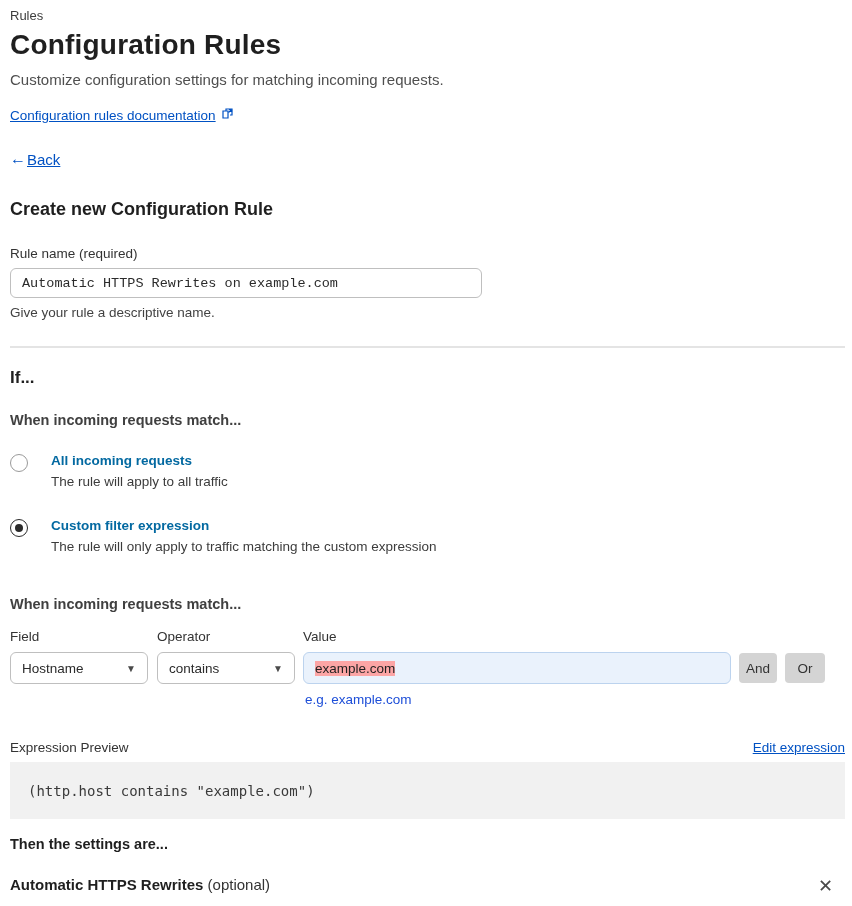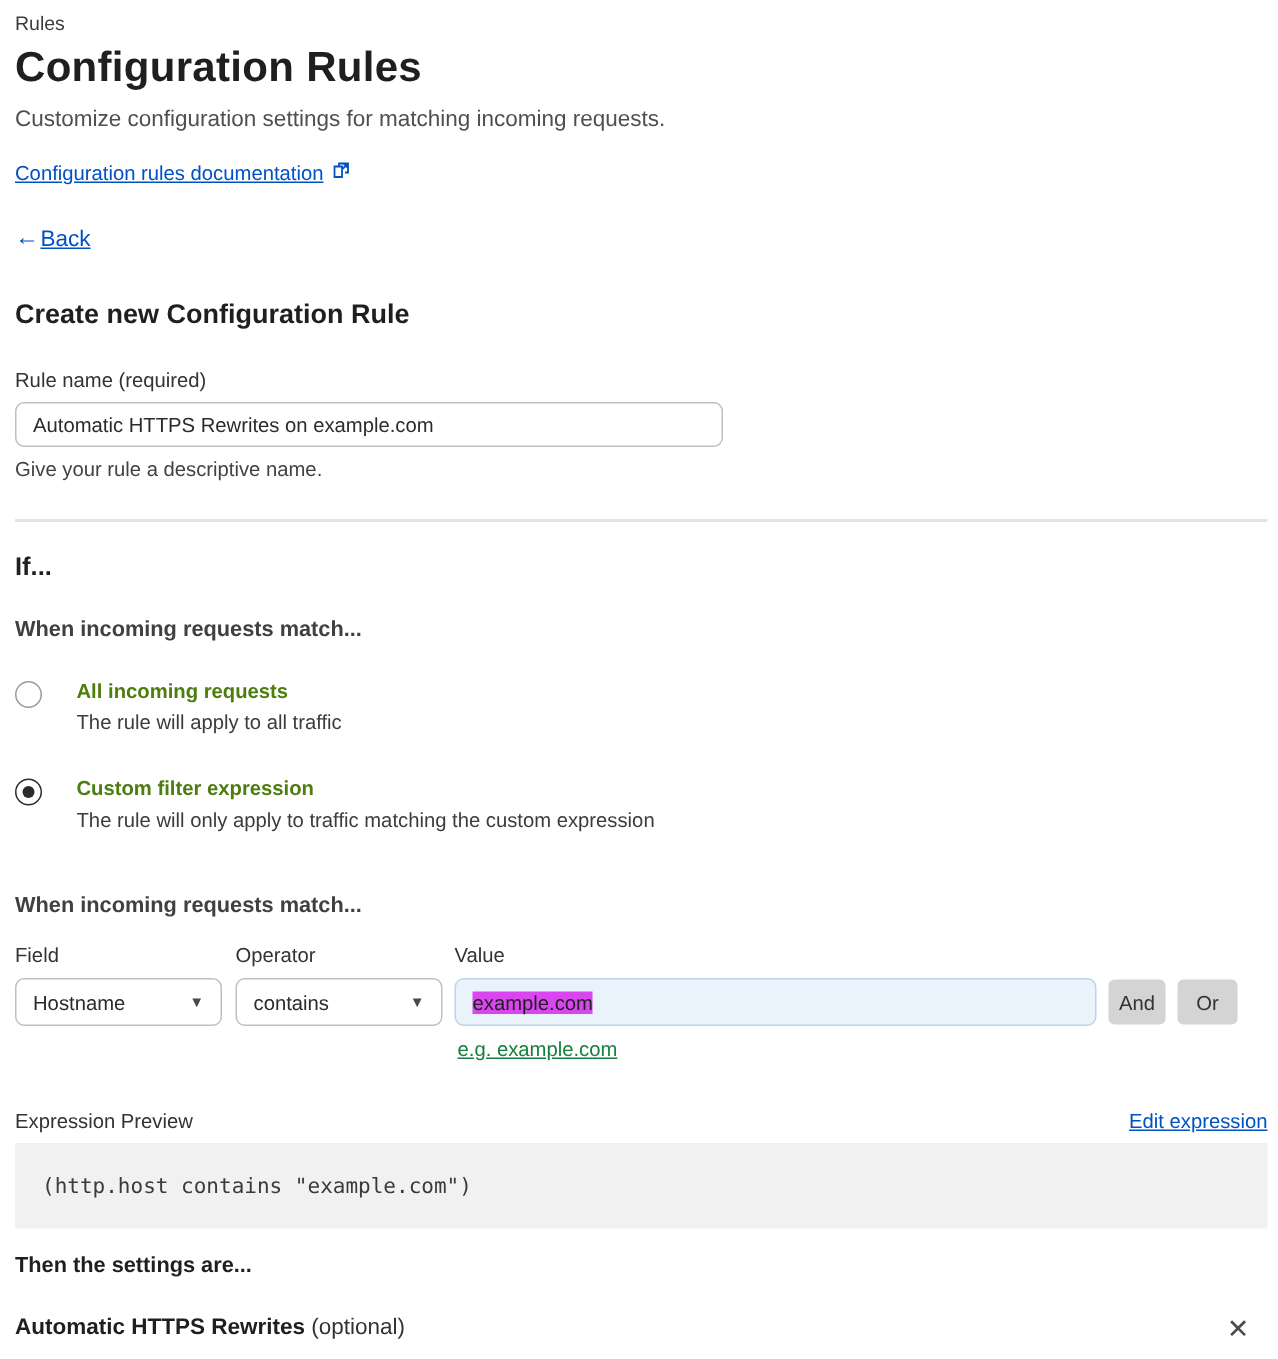--- a/index.html
+++ b/index.html
@@ -14,56 +14,56 @@
   .link { color:#0051c3; text-decoration:underline; cursor:pointer; }
   .doc-link-row { margin-top:19px; font-size:13.5px; display:flex; align-items:center; gap:5px; }
   .ext-icon { display:inline-block; }
   .back-row { margin-top:27px; font-size:15px; color:#0051c3; display:flex; align-items:center; }
   .back-arrow { text-decoration:none; font-size:16px; margin-right:1px; }
 
   .section-heading { font-size:18px; font-weight:bold; color:#1f1f1f; margin-top:31px; }
 
   .field-label { font-size:13.5px; color:#333; margin-top:26px; }
   .rule-name-input { margin-top:7px; width:472px; height:30px; border:1px solid #bfbfbf; border-radius:6px;
-    padding:0 11px; font-size:13.5px; color:#2b2b2b; font-family:Liberation Sans, sans-serif; background:#fff; outline:none; }
+    padding:0 11px; font-size:13.5px; color:#2b2b2b; font-family:Liberation Mono, monospace; background:#fff; outline:none; }
   .help-text { font-size:13.5px; color:#424242; margin-top:7px; }
 
   .divider { border:none; border-top:2px solid #e4e4e4; margin-top:26px; }
 
   .if-heading { font-size:17px; font-weight:bold; color:#1f1f1f; margin-top:20px; }
   .match-heading { font-size:14.5px; font-weight:bold; color:#404040; margin-top:24px; }
 
   .radio-option { display:flex; margin-top:25px; cursor:pointer; }
   .radio-option + .radio-option { margin-top:29px; }
   .radio-circle { width:18px; height:18px; border:1.5px solid #9a9a9a; border-radius:50%;
     flex:0 0 18px; margin-top:1px; background:#fff; position:relative; }
   .radio-circle.selected { border-color:#2b2b2b; }
   .radio-circle.selected::after { content:""; position:absolute; left:3.5px; top:3.5px; width:8px; height:8px;
     border-radius:50%; background:#2b2b2b; }
   .radio-texts { margin-left:23px; }
-  .radio-label { font-size:13.5px; font-weight:bold; color:#4d7c0f; }
+  .radio-label { font-size:13.5px; font-weight:bold; color:#0369a1; }
   .radio-desc { font-size:13.5px; color:#3c3c3c; margin-top:6px; }
 
   .builder-heading { margin-top:42px; }
   .builder-row { display:flex; margin-top:17px; align-items:flex-end; }
   .builder-col { display:flex; flex-direction:column; }
   .col-label { font-size:13.5px; color:#333; margin-bottom:8px; }
   .select-box { width:138px; height:32px; border:1px solid #bfbfbf; border-radius:6px; background:#fff;
     display:flex; align-items:center; justify-content:space-between; padding:0 11px; font-size:13.5px; color:#2b2b2b; cursor:pointer; }
   .chevron { font-size:10px; color:#4a4a4a; }
   .col-field { margin-right:9px; }
   .col-operator { margin-right:8px; }
   .value-input { width:428px; height:32px; border:1px solid #bcd3ee; border-radius:6px; background:#eaf2fc;
     display:flex; align-items:center; padding:0 11px; font-size:13.5px; }
-  .value-text { background:#d946ef; color:#1f1f1f; }
+  .value-text { background:#fca5a5; color:#1f1f1f; }
   .conn-btn { height:30px; border:none; border-radius:4px; background:#d4d4d4; color:#333;
     font-size:13.5px; font-family:inherit; cursor:pointer; margin-left:8px; margin-bottom:1px; }
   .and-btn { width:38px; }
   .or-btn { width:40px; }
-  .value-hint { font-size:13.5px; color:#15803d; margin-top:8px; margin-left:295px;text-decoration:underline; }
+  .value-hint { font-size:13.5px; color:#1d4ed8; margin-top:8px; margin-left:295px; }
 
   .preview-row { display:flex; justify-content:space-between; align-items:flex-end; margin-top:33px; }
   .preview-label { font-size:13.5px; color:#333; }
   .edit-link { font-size:13.5px; }
   .code-block { margin-top:7px; background:#f1f1f1; height:57px; display:flex; align-items:center; }
   .code-text { font-family:"DejaVu Sans Mono","Liberation Mono",monospace; font-size:14px; color:#3a3a3a; padding-left:18px; }
 
   .then-heading { font-size:14.5px; font-weight:bold; color:#1f1f1f; margin-top:17px; }
 
   .setting-header { display:flex; justify-content:space-between; align-items:flex-start; margin-top:24px; }

